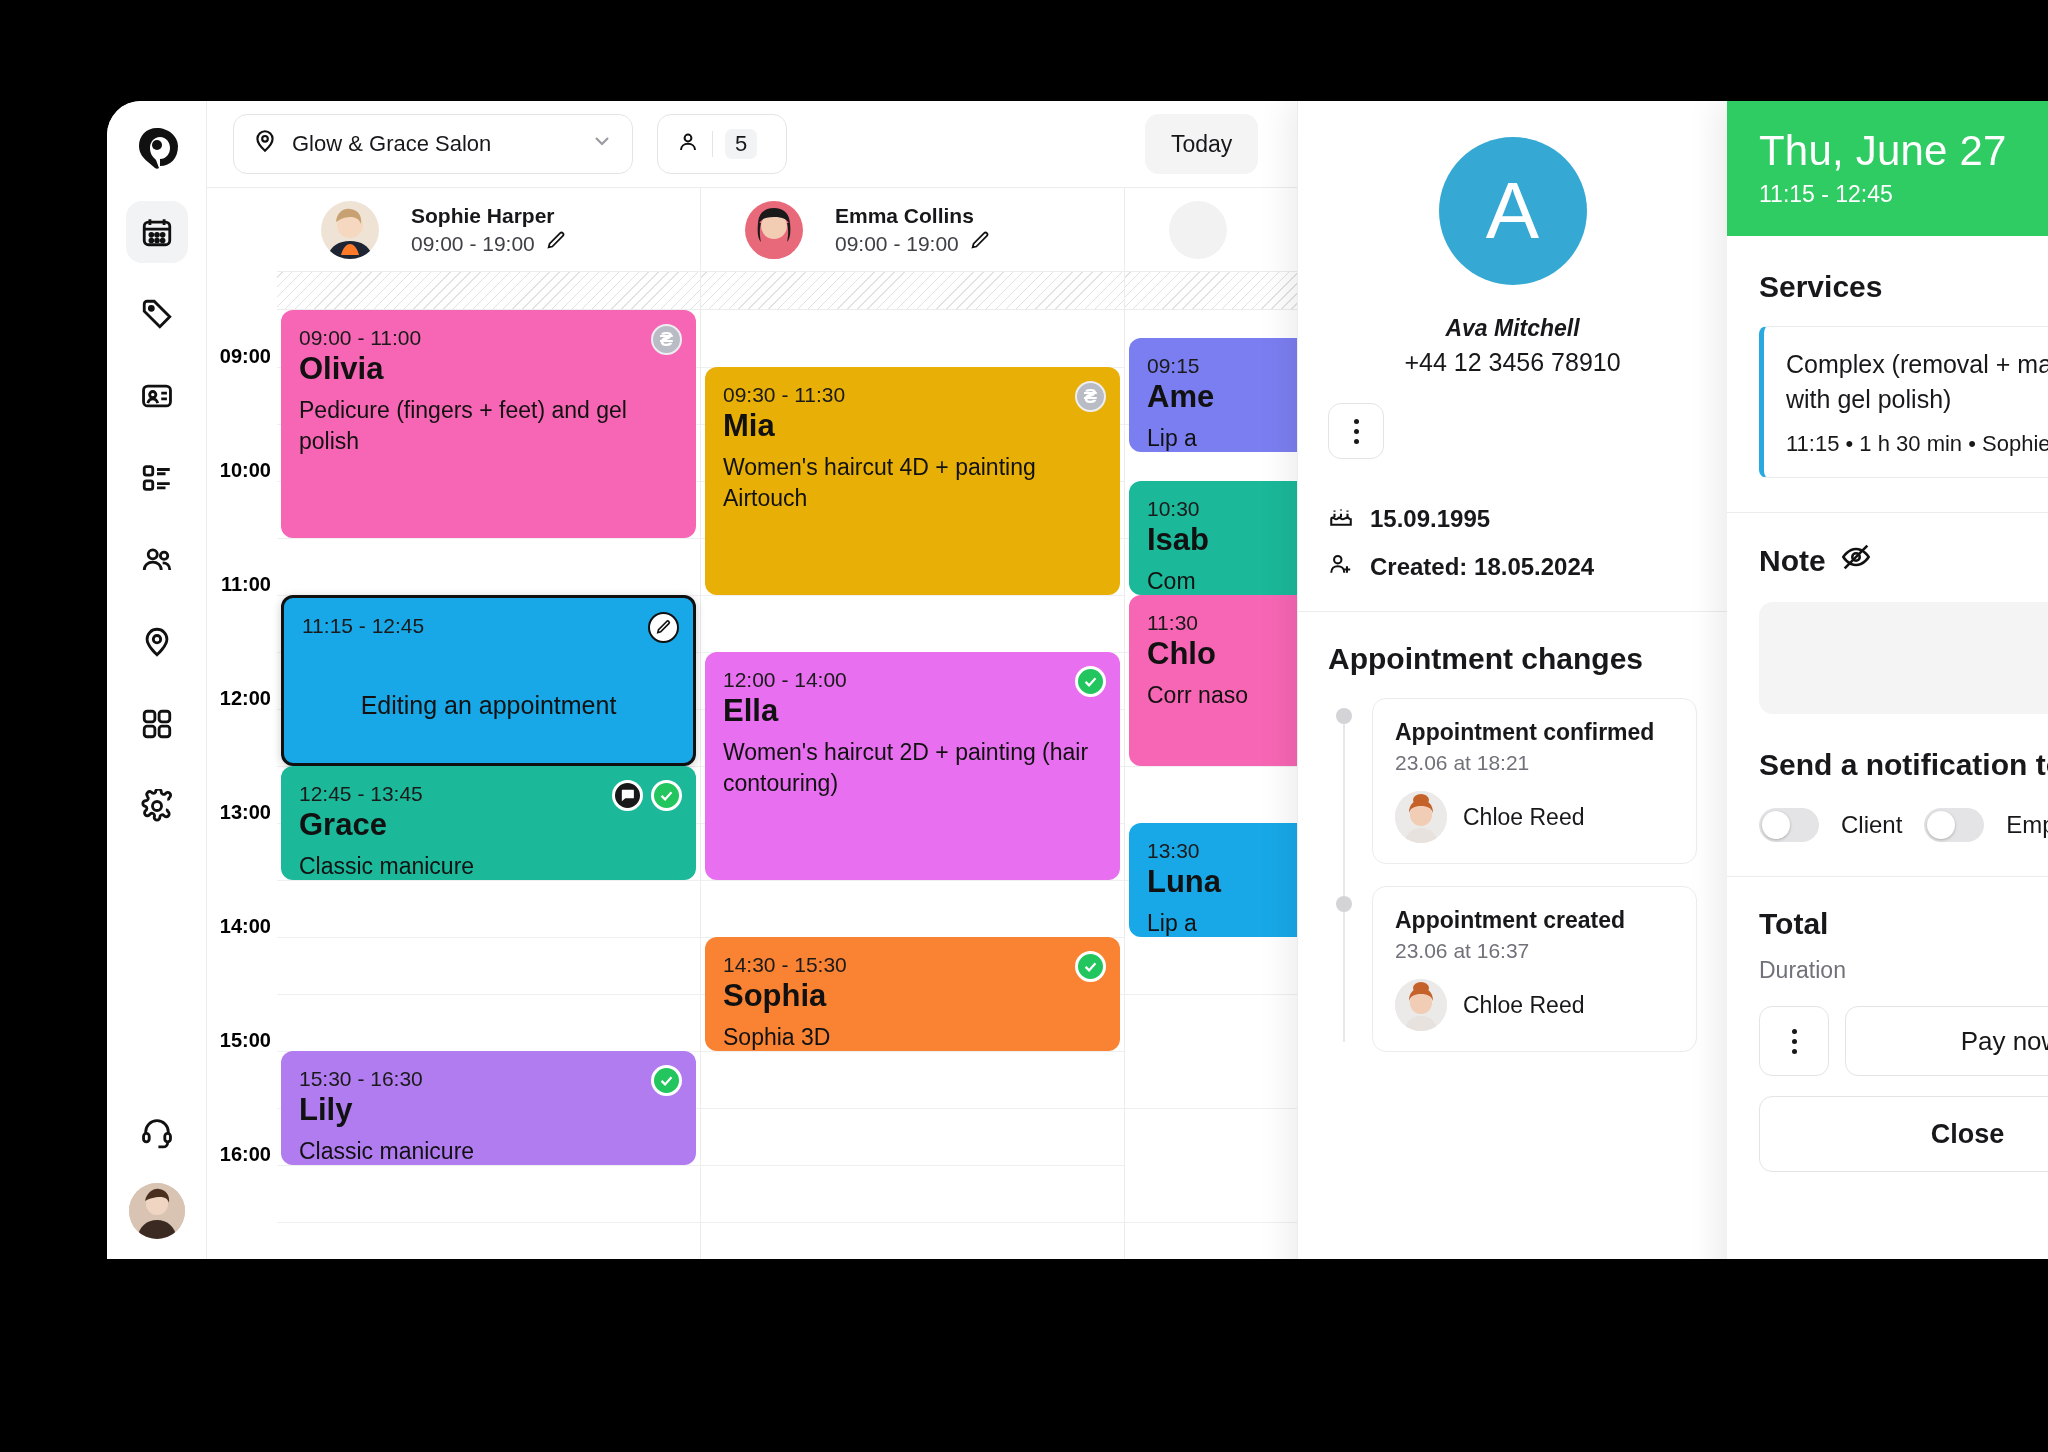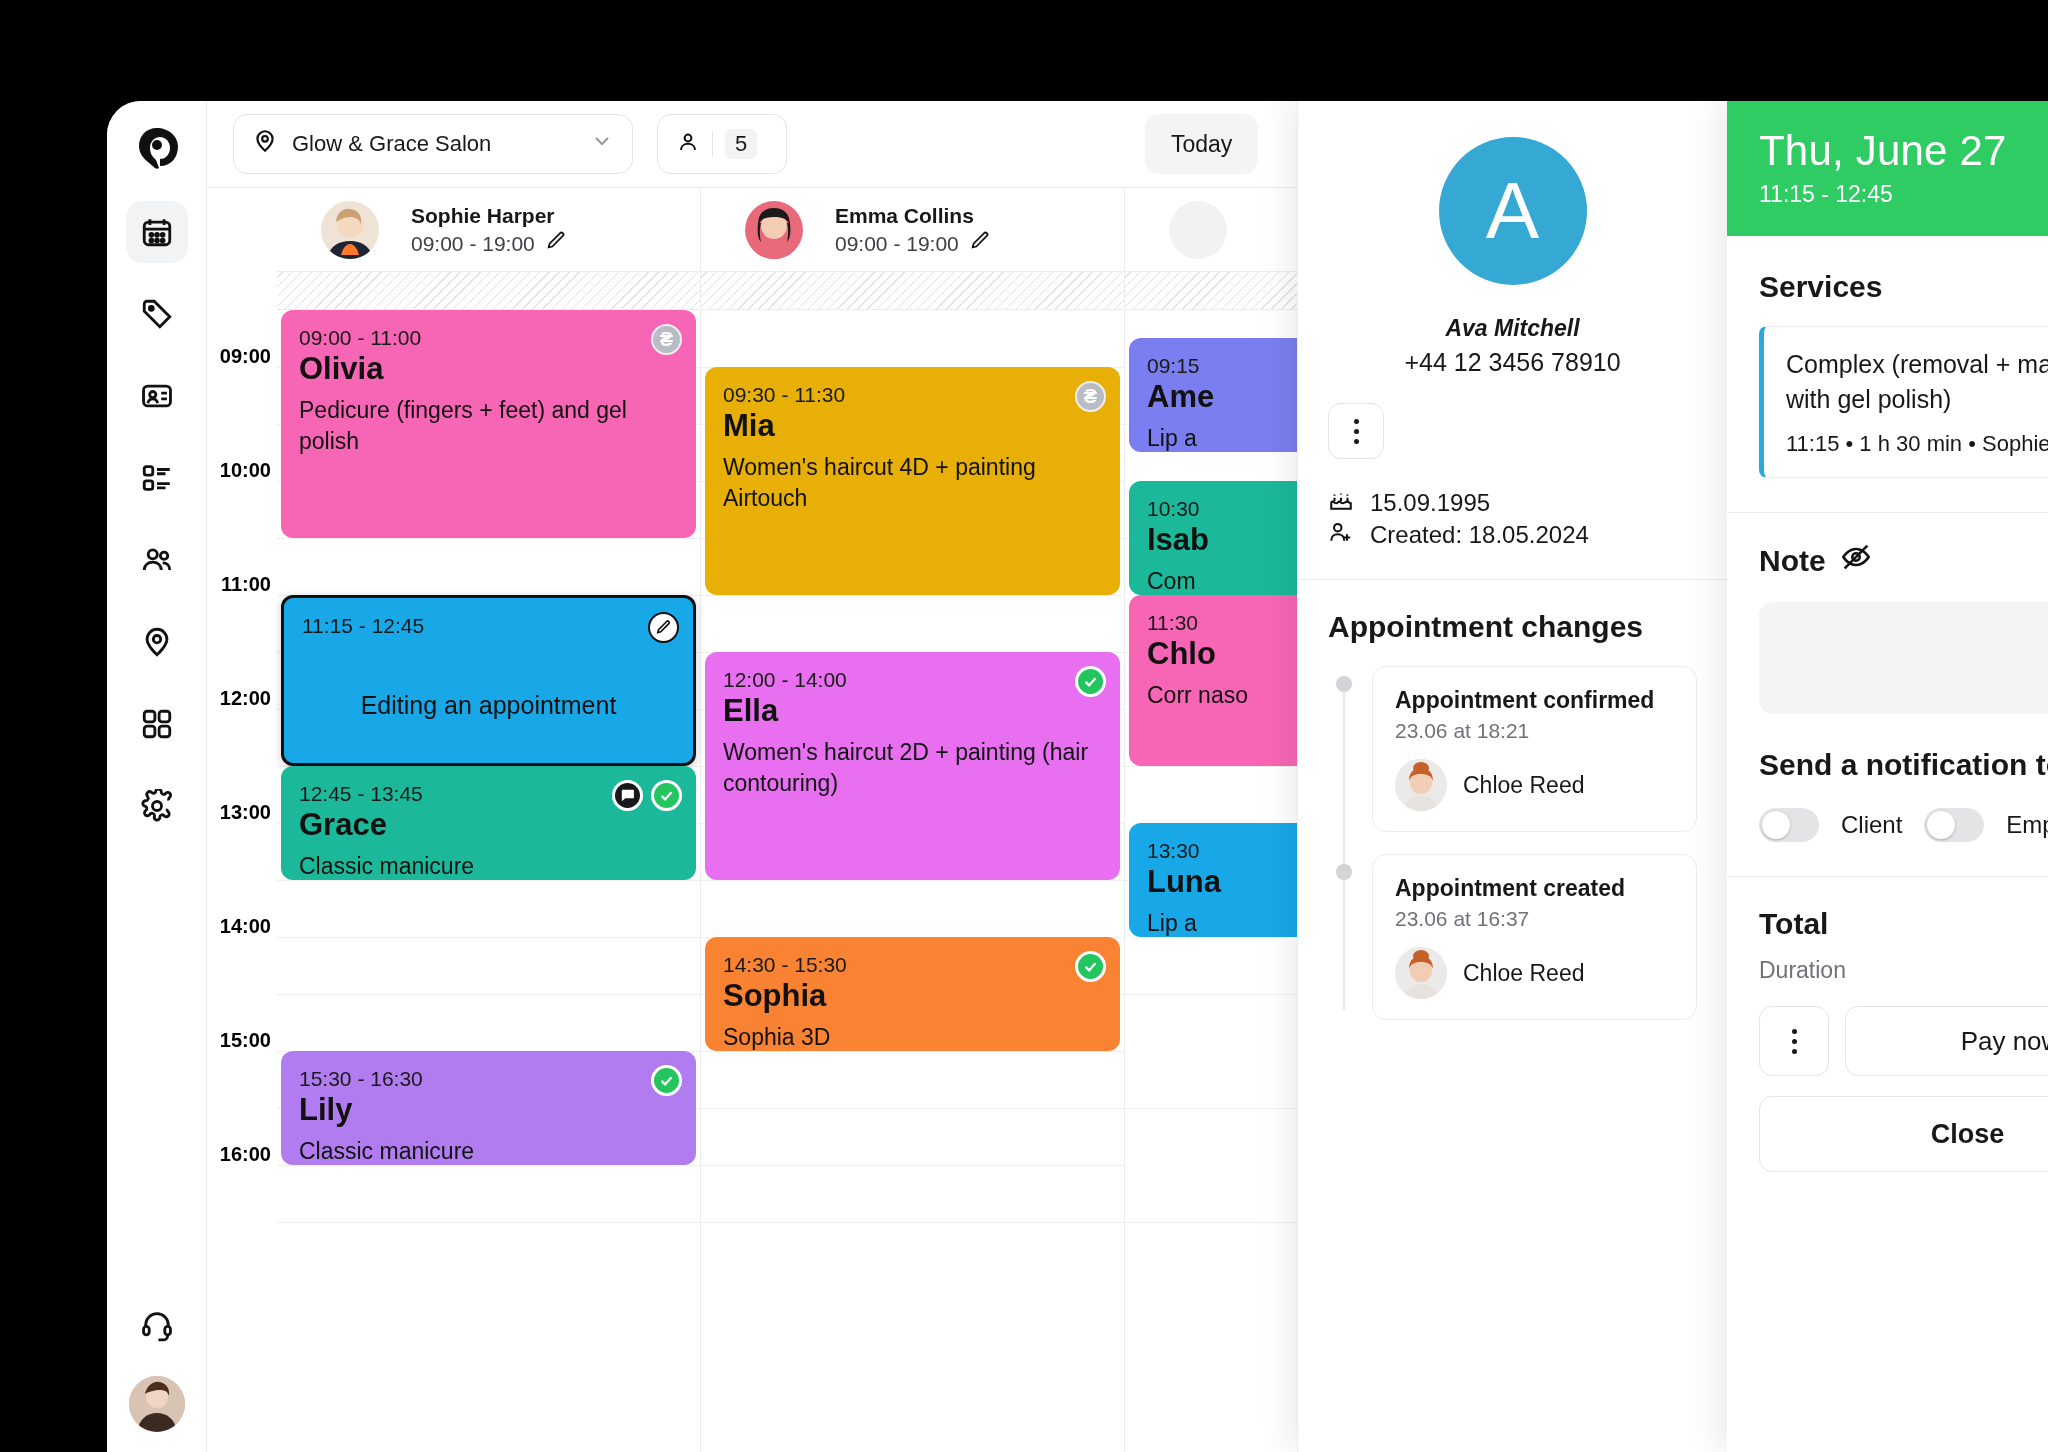--- a/index.html
+++ b/index.html
@@ -1,20 +1,20 @@
 <!DOCTYPE html>
 <html><head>
 <meta charset="utf-8">
 <style>
   * { box-sizing: border-box; margin:0; padding:0; }
   html,body { width:2048px; height:1452px; background:#000; overflow:hidden;
     font-family:"Liberation Sans", sans-serif; }
 
   .app {
-    position:absolute; left:107px; top:101px; width:1941px; height:1351px;
+    position:absolute; left:107px; top:101px; width:1941px; height:1158px;
     background:#fff; border-top-left-radius:34px; overflow:hidden;
     display:flex;
   }
 
   
   .sidebar {
     width:100px; flex:0 0 100px; background:#fff; border-right:1px solid #ececec;
     display:flex; flex-direction:column; align-items:center; padding-top:22px;
     position:relative;
   }
@@ -99,21 +99,21 @@
     margin:8px auto 0; display:flex; align-items:center; justify-content:center;
     color:#fff; font-size:80px; font-weight:400; }
   .cp-name { text-align:center; font-size:23px; font-weight:700; color:#18181b; margin-top:30px;font-style:italic; }
   .cp-phone { text-align:center; font-size:25px; color:#18181b; margin-top:6px; }
   .cp-actions { display:flex; gap:14px; margin-top:26px; }
   .cp-change { flex:1; height:56px; border:1px solid #e4e4e7; border-radius:13px;
     display:flex; align-items:center; justify-content:center; gap:14px;
     font-size:22px; font-weight:700; color:#18181b; cursor:pointer; }
   .cp-kebab { width:56px; height:56px; border:1px solid #e4e4e7; border-radius:13px;
     display:flex; align-items:center; justify-content:center; cursor:pointer; }
-  .cp-meta { margin-top:28px; display:flex; flex-direction:column; gap:0; }
+  .cp-meta { margin-top:44px; display:flex; flex-direction:column; gap:16px;font-weight:bold; }
   .cp-meta .row { display:flex; align-items:center; gap:16px; font-size:24px; color:#18181b; }
   .cp-sep { height:1px; background:#ececec; margin:28px -30px 0; }
   .cp-h2 { font-size:30px; font-weight:700; color:#18181b; margin-top:30px; }
 
   .timeline { margin-top:22px; position:relative; padding-left:44px; }
   .timeline:before { content:""; position:absolute; left:15px; top:18px; bottom:10px;
      width:2px; background:#e8e8ea; }
   .tl-item { position:relative; margin-bottom:22px; }
   .tl-dot { position:absolute; left:-36px; top:10px; width:16px; height:16px;
      border-radius:50%; background:#d4d4d8; }

